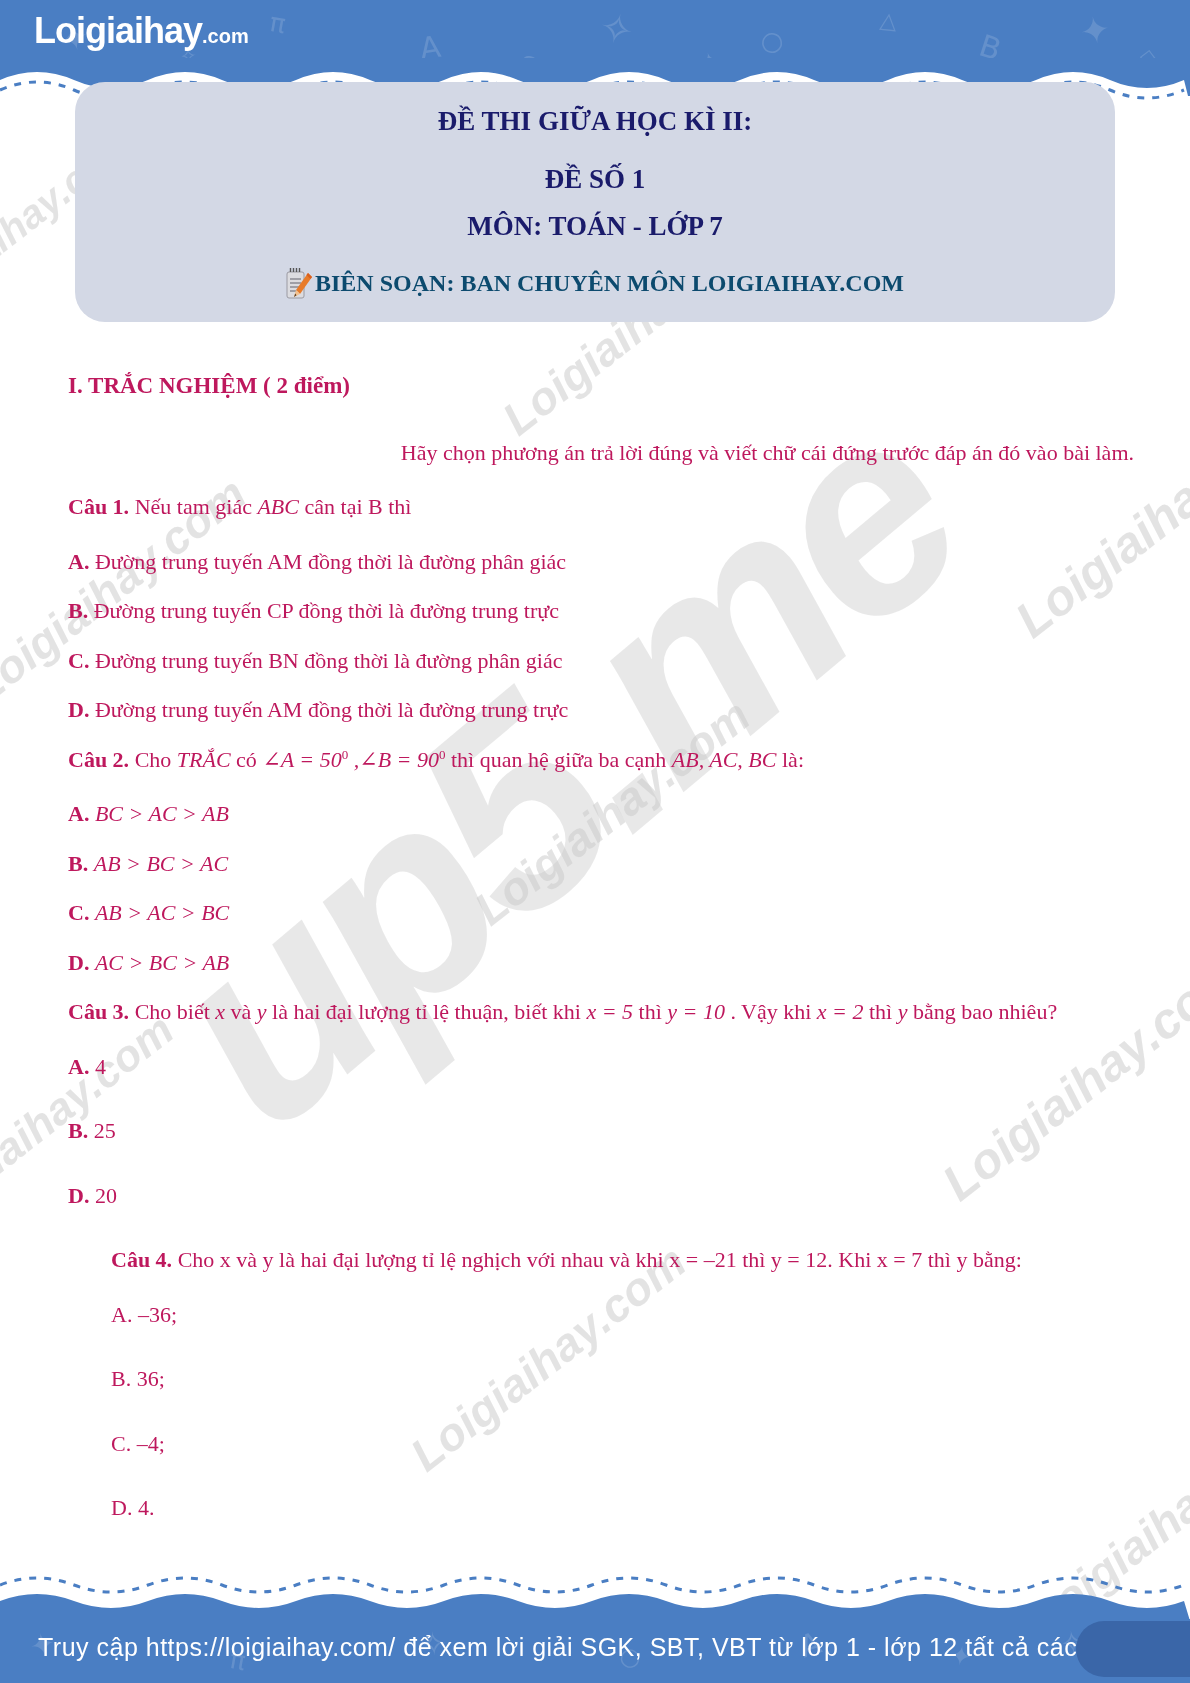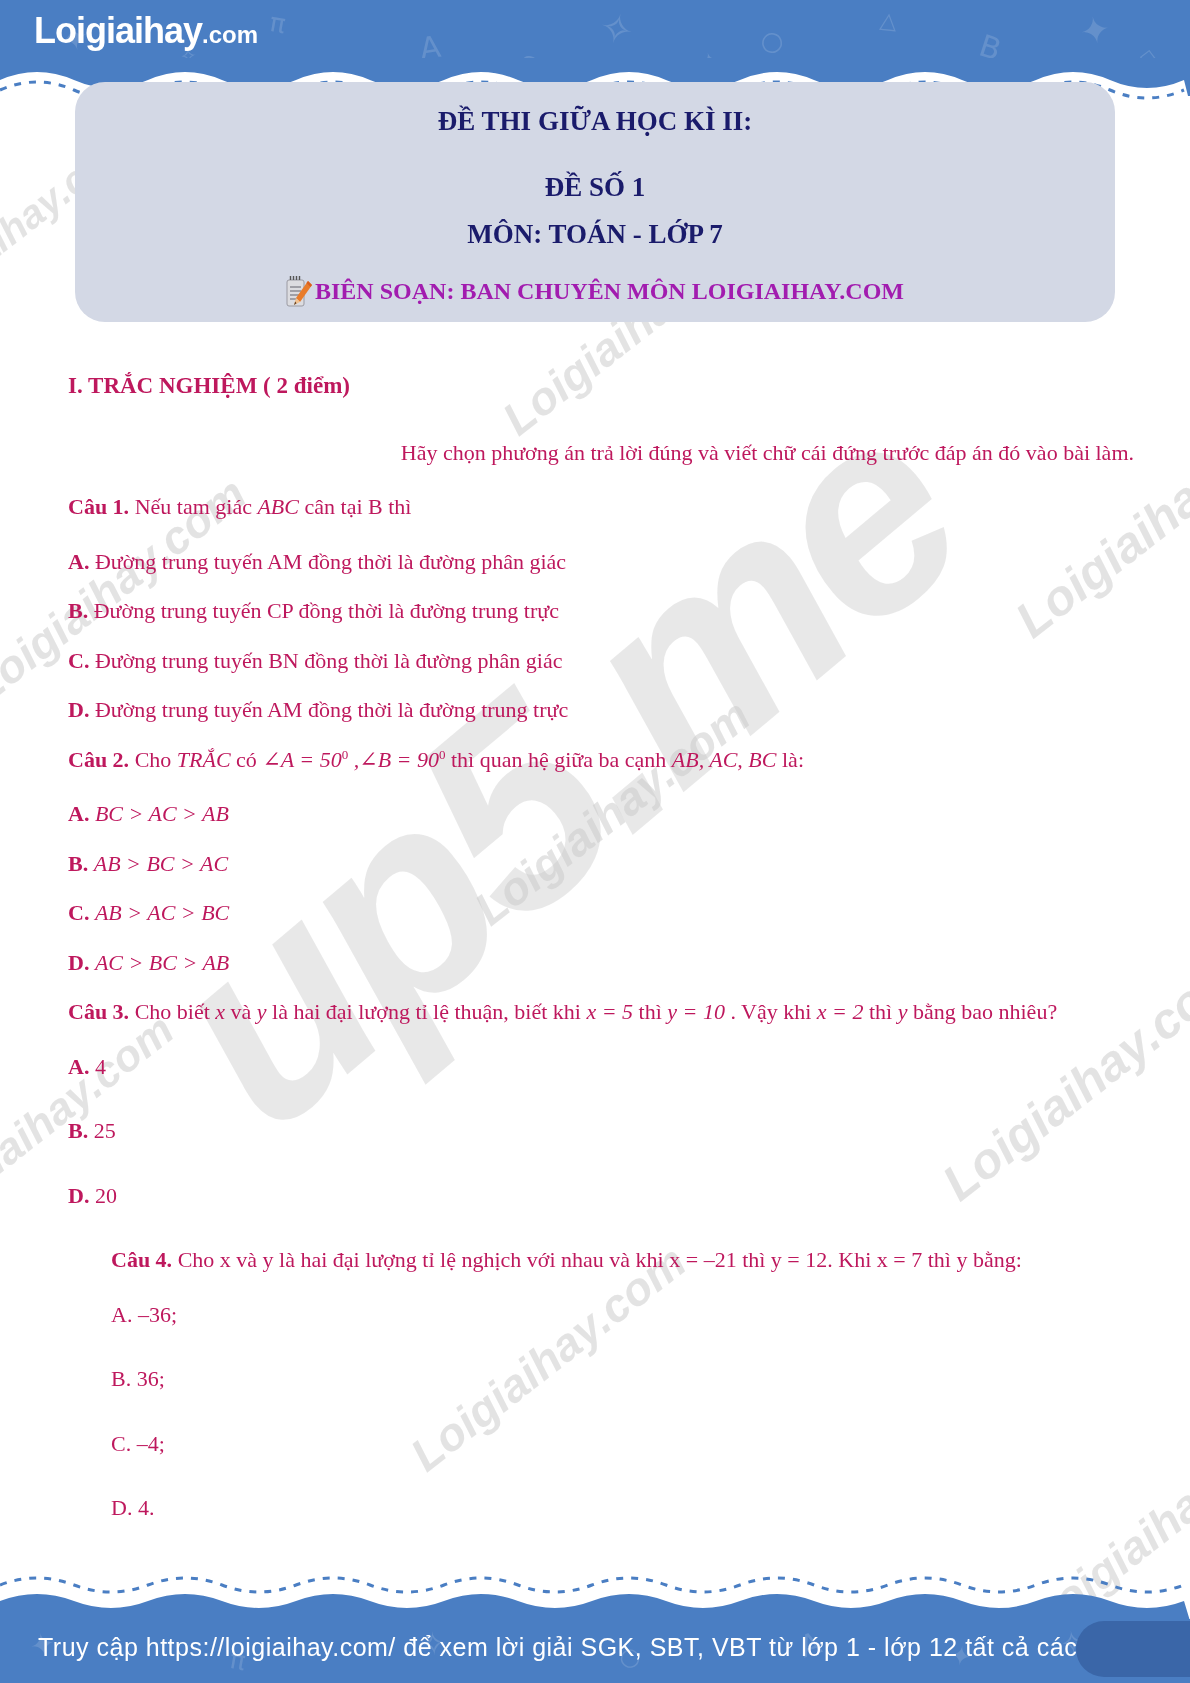--- a/index.html
+++ b/index.html
@@ -4,21 +4,21 @@
 <style>
   html,body{margin:0;padding:0;background:#ffffff;}
   .page{position:relative;width:1190px;height:1683px;background:#ffffff;overflow:hidden;
         font-family:"Liberation Serif","DejaVu Serif","DejaVu Sans",serif;}
 
   
   .header{position:absolute;left:0;top:0;width:1190px;height:96px;background:#4a7ec3;z-index:2;}
   .logo{position:absolute;left:34px;top:10px;color:#ffffff;
         font-family:"Liberation Sans","DejaVu Sans",sans-serif;font-weight:bold;z-index:3;}
   .logo .main{font-size:36px;letter-spacing:-1px;}
-  .logo .suffix{font-size:24px;}
+  .logo .suffix{font-size:20px;}
   .doodles span{position:absolute;color:#ffffff;opacity:0.14;
         font-family:"DejaVu Sans",sans-serif;pointer-events:none;}
   .header .doodles span:nth-child(1){left:60px;top:18px;font-size:34px;transform:rotate(-15deg);}
   .header .doodles span:nth-child(2){left:270px;top:8px;font-size:26px;transform:rotate(10deg);}
   .header .doodles span:nth-child(3){left:420px;top:30px;font-size:30px;transform:rotate(-8deg);}
   .header .doodles span:nth-child(4){left:600px;top:6px;font-size:40px;transform:rotate(14deg);}
   .header .doodles span:nth-child(5){left:760px;top:26px;font-size:26px;transform:rotate(-20deg);}
   .header .doodles span:nth-child(6){left:880px;top:8px;font-size:22px;transform:rotate(6deg);}
   .header .doodles span:nth-child(7){left:980px;top:30px;font-size:30px;transform:rotate(18deg);}
   .header .doodles span:nth-child(8){left:1080px;top:10px;font-size:36px;transform:rotate(-10deg);}
@@ -26,23 +26,23 @@
   .header .doodles span:nth-child(10){left:180px;top:44px;font-size:20px;transform:rotate(-6deg);}
   .header .doodles span:nth-child(11){left:520px;top:52px;font-size:22px;transform:rotate(12deg);}
   .header .doodles span:nth-child(12){left:700px;top:48px;font-size:24px;transform:rotate(-14deg);}
   .wave-top{position:absolute;left:0;top:58px;width:1190px;height:46px;z-index:2;}
 
   
   .title-box{position:absolute;left:75px;top:82px;width:1040px;height:240px;background:#d3d8e5;
              border-radius:30px;z-index:3;text-align:center;color:#1a1b6b;}
   .title-line{font-weight:bold;font-size:27px;}
   .tl1{margin-top:24px;}
-  .tl2{margin-top:35px;}
+  .tl2{margin-top:27px;}
   .tl3{margin-top:16px;}
-  .byline{margin-top:25px;font-weight:bold;font-size:24px;color:#a21caf;}
+  .byline{margin-top:25px;font-weight:bold;font-size:24px;color:#0c4a6e;}
   .byline .pad-icon{display:inline-block;vertical-align:-8px;margin-right:3px;}
 
   
   .wm{position:absolute;z-index:1;pointer-events:none;white-space:nowrap;
       font-family:"Liberation Sans","DejaVu Sans",sans-serif;font-weight:bold;font-style:italic;
       transform:translate(-50%,-50%) rotate(-38deg);color:#c9c9c9;opacity:0.5;}
   .wm-big{left:560px;top:770px;font-size:280px;letter-spacing:-10px;color:#d7d7d7;opacity:0.55;
           transform:translate(-50%,-50%) rotate(-40deg);}
   .wm1{left:640px;top:322px;font-size:46px;}
   .wm2{left:108px;top:590px;font-size:46px;}

